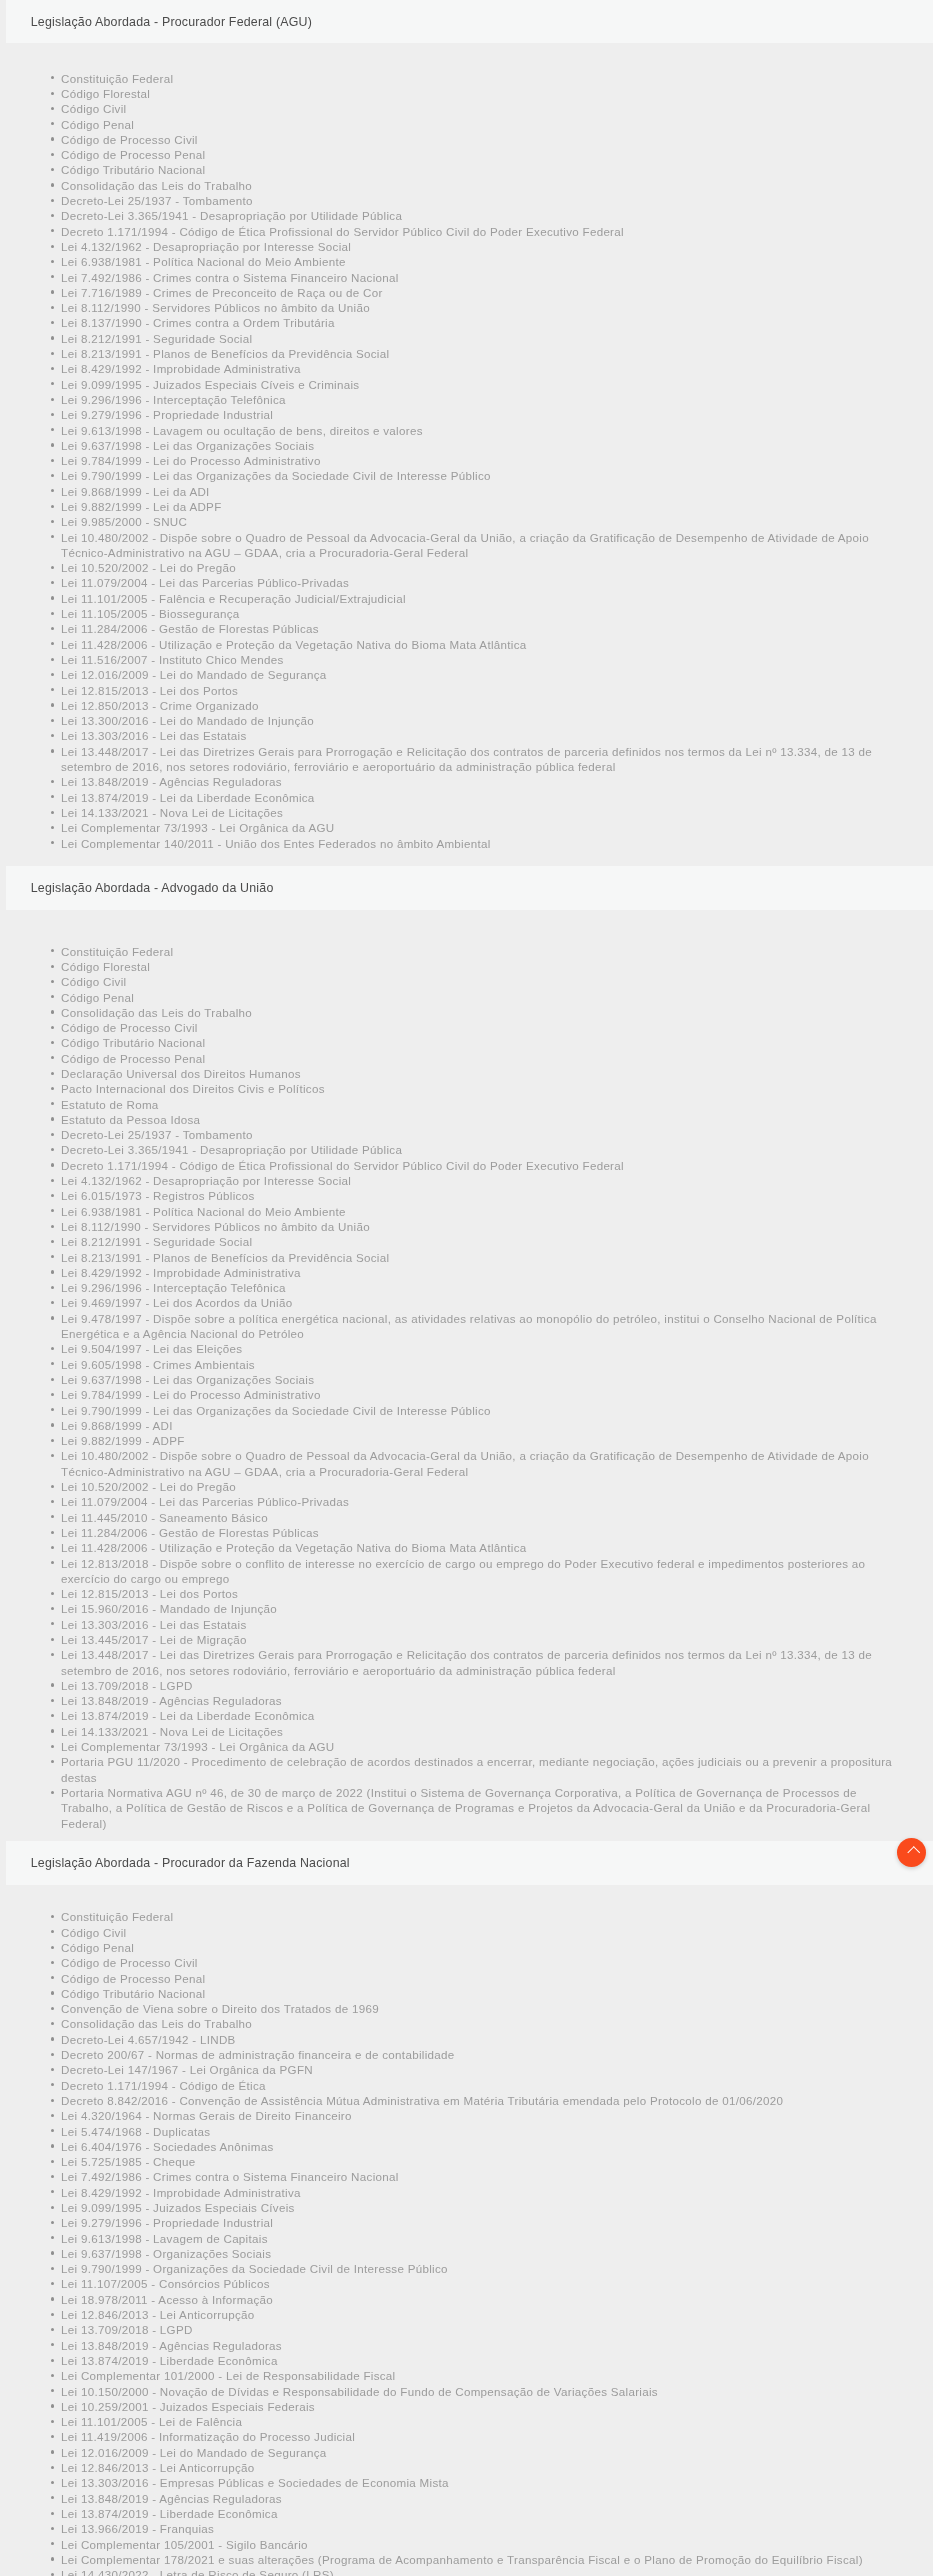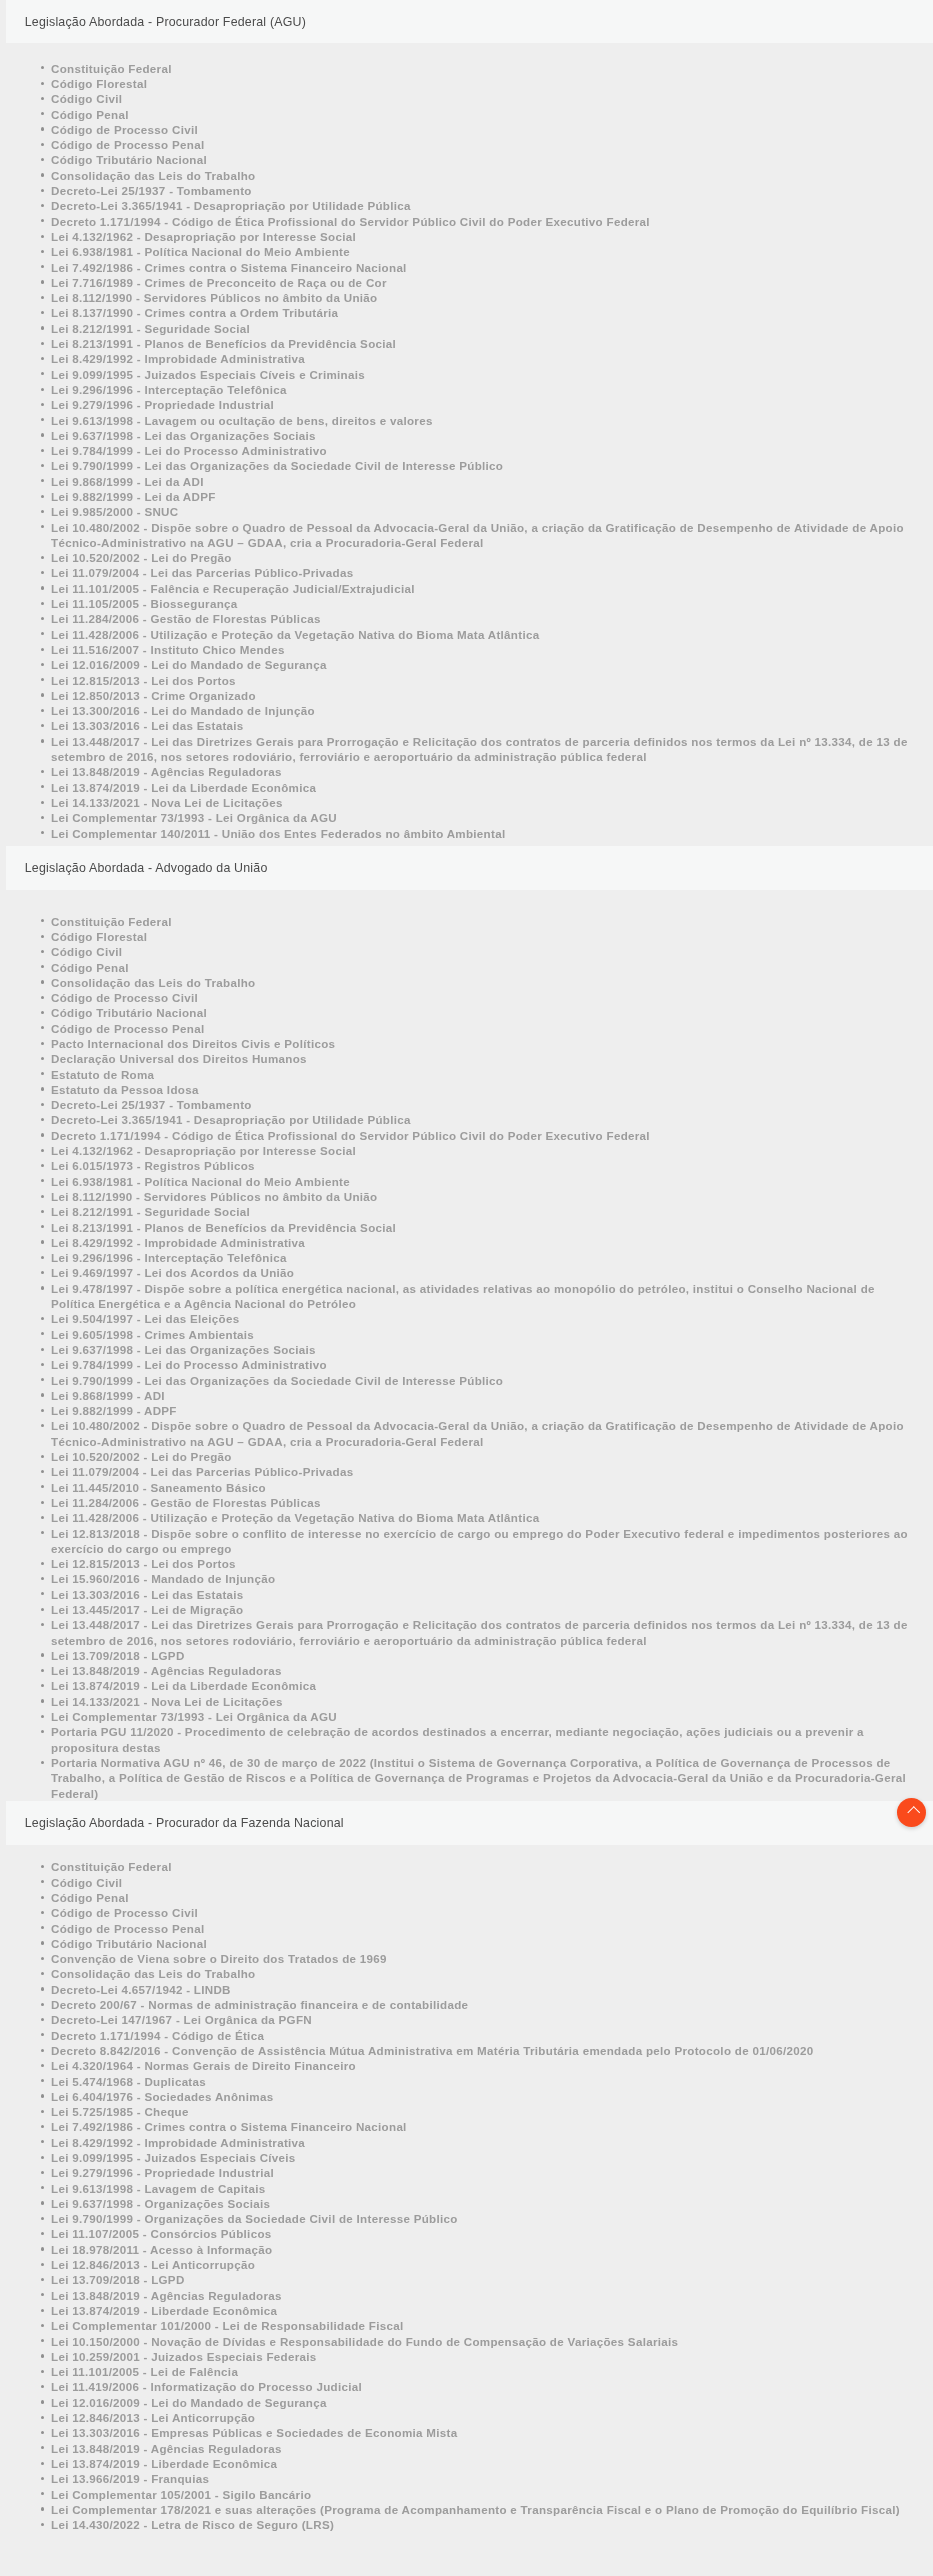--- a/index.html
+++ b/index.html
@@ -27,31 +27,30 @@
     height: 44px;
     display: flex;
     align-items: center;
     padding-left: 10.4px;
     box-sizing: border-box;
   }
   .sec-header.first {
     height: 43px;
   }
   .sec-title {
-    margin: 8px;
+    margin: 14px;
     font-size: 12.4px;
     font-weight: 400;
     letter-spacing: 0.2px;
     color: var(--header-text, #4b4b4b);
   }
   ul.law-list {
-    margin: 0;
+    margin: 10px;
     list-style: none;
     box-sizing: border-box;
-    font-weight: bold;
   }
   ul.law-list.list-0 { padding: 17.7px 22.5px 4.8px 51px; }
   ul.law-list.list-1 { padding: 24px 22.5px 0 51px; }
   ul.law-list.list-2 { padding: 14.5px 22.5px 4px 51px; }
   ul.law-list li {
     position: relative;
     font-size: 11.6px;
     line-height: 15.3px;
     letter-spacing: 0.3px;
     color: var(--list-text, #9c9c9c);
@@ -159,22 +158,22 @@
     </header>
     <ul class="law-list list-1">
         <li>Constituição Federal</li>
         <li>Código Florestal</li>
         <li>Código Civil</li>
         <li>Código Penal</li>
         <li>Consolidação das Leis do Trabalho</li>
         <li>Código de Processo Civil</li>
         <li>Código Tributário Nacional</li>
         <li>Código de Processo Penal</li>
+        <li>Declaração Universal dos Direitos Humanos</li>
         <li>Pacto Internacional dos Direitos Civis e Políticos</li>
-        <li>Declaração Universal dos Direitos Humanos</li>
         <li>Estatuto de Roma</li>
         <li>Estatuto da Pessoa Idosa</li>
         <li>Decreto-Lei 25/1937 - Tombamento</li>
         <li>Decreto-Lei 3.365/1941 - Desapropriação por Utilidade Pública</li>
         <li>Decreto 1.171/1994 - Código de Ética Profissional do Servidor Público Civil do Poder Executivo Federal</li>
         <li>Lei 4.132/1962 - Desapropriação por Interesse Social</li>
         <li>Lei 6.015/1973 - Registros Públicos</li>
         <li>Lei 6.938/1981 - Política Nacional do Meio Ambiente</li>
         <li>Lei 8.112/1990 - Servidores Públicos no âmbito da União</li>
         <li>Lei 8.212/1991 - Seguridade Social</li>

